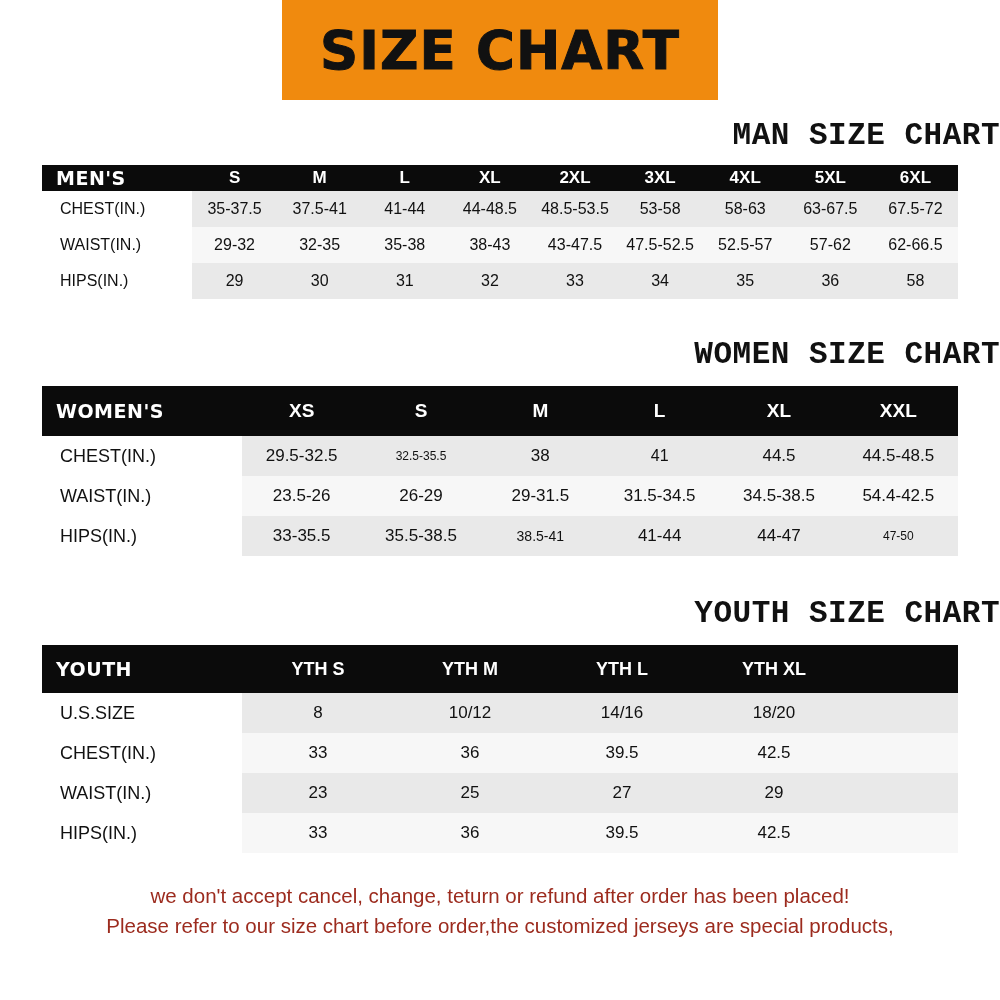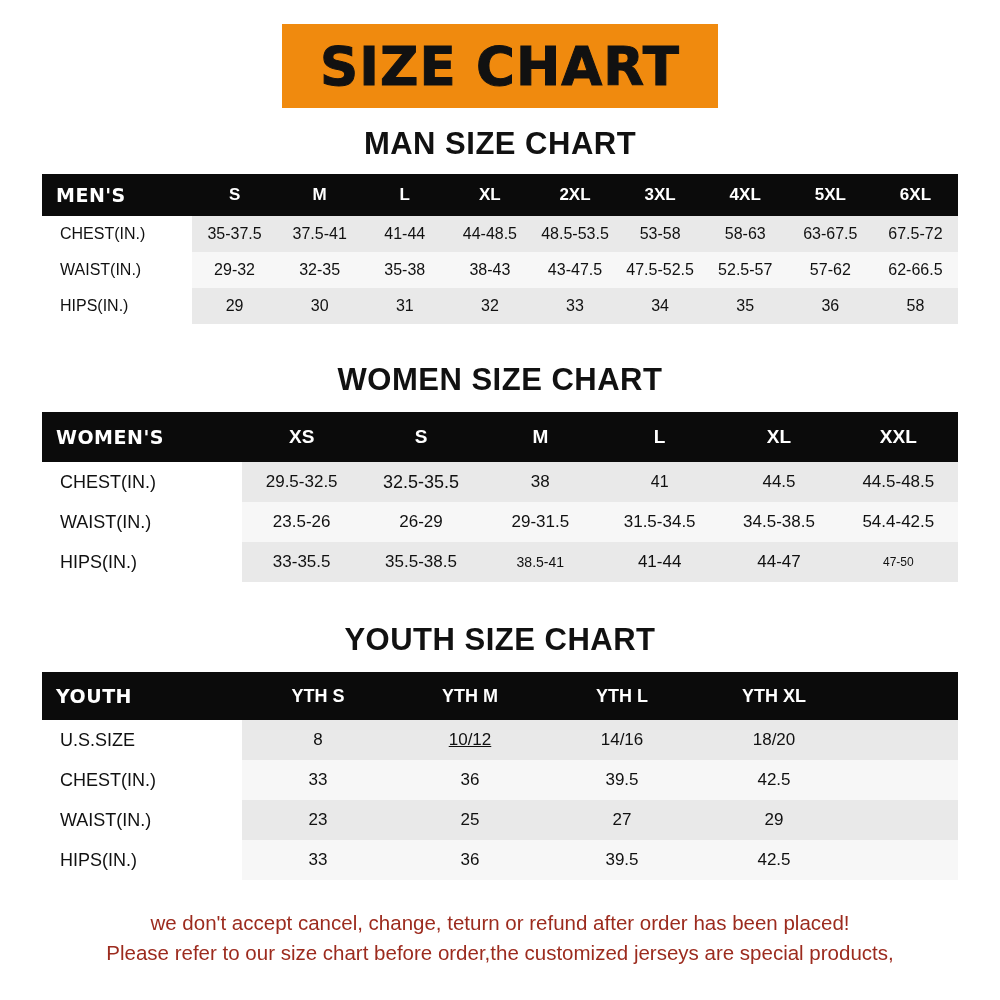--- a/index.html
+++ b/index.html
@@ -12,26 +12,25 @@
   .page {
     position: relative;
     width: 1000px; height: 1000px;
     background: #ffffff;
     overflow: hidden;
   }
 
   
   .banner {
     position: relative;
-    height: 84px;
+    height: 100px;
     background: #f08a0e;
     display: flex;
     align-items: center;
     justify-content: center;
-    margin-top: 24px;
   }
   .banner::before, .banner::after {
     content: "";
     position: absolute;
     top: 0; bottom: 0;
     width: 282px;
     background: #ffffff;
   }
   .banner::before { left: 0; }
   .banner::after { right: 0; }
@@ -42,22 +41,22 @@
     font-weight: bold;
     font-size: 53px;
     letter-spacing: 1px;
     color: #111111;
     line-height: 1;
     -webkit-text-stroke: 1px #111;
   }
 
   
   .section-title {
-    text-align: center;
-    font-family: Liberation Sans, sans-serif;
+    text-align: right;
+    font-family: Liberation Mono, monospace;
     font-weight: bold;
     font-size: 31px;
     color: #111111;
     letter-spacing: 0.5px;
   }
 
   
   .tbl-wrap { padding: 0 42px; }
   table.sz {
     width: 100%;
@@ -72,21 +71,21 @@
     color: #111111;
     font-family: "Liberation Sans", sans-serif;
     font-weight: normal;
     vertical-align: middle;
     white-space: nowrap;
   }
   table.sz thead td, table.sz thead th {
     background: #0b0b0b;
     color: #ffffff;
     font-weight: bold;
-    height: 42px;
+    height: 26px;
     font-size: 17px;
   }
   table.sz thead td.rowhead {
     text-align: left;
     padding-left: 14px;
     font-family: "DejaVu Sans", sans-serif;
     font-size: 19px;
     letter-spacing: 0.5px;
   }
   table.sz tbody td.rowhead {
@@ -200,21 +199,21 @@
           <td style="height:50px;font-size:19px;">M</td>
           <td style="height:50px;font-size:19px;">L</td>
           <td style="height:50px;font-size:19px;">XL</td>
           <td style="height:50px;font-size:19px;">XXL</td>
         </tr>
       </thead>
       <tbody>
         <tr class="odd">
           <td class="rowhead" style="height:40px;font-size:18px;">CHEST(IN.)</td>
           <td style="height:40px;font-size:17px;">29.5-32.5</td>
-          <td style="height:40px;font-size:18px;">32.5-35.5</td>
+          <td style="height:40px;font-size:12px;">32.5-35.5</td>
           <td style="height:40px;font-size:17px;">38</td>
           <td style="height:40px;font-size:16px;">41</td>
           <td style="height:40px;font-size:17px;">44.5</td>
           <td style="height:40px;font-size:17px;">44.5-48.5</td>
         </tr>
         <tr class="even">
           <td class="rowhead" style="height:40px;font-size:18px;">WAIST(IN.)</td>
           <td style="height:40px;font-size:17px;">23.5-26</td>
           <td style="height:40px;font-size:17px;">26-29</td>
           <td style="height:40px;font-size:17px;">29-31.5</td>
@@ -250,21 +249,21 @@
           <td style="height:48px;font-size:18px;">YTH M</td>
           <td style="height:48px;font-size:18px;">YTH L</td>
           <td style="height:48px;font-size:18px;">YTH XL</td>
           <td style="height:48px;"></td>
         </tr>
       </thead>
       <tbody>
         <tr class="odd">
           <td class="rowhead" style="height:40px;font-size:18px;">U.S.SIZE</td>
           <td style="height:40px;font-size:17px;">8</td>
-          <td style="height:40px;font-size:17px;text-decoration:underline;">10/12</td>
+          <td style="height:40px;font-size:17px;">10/12</td>
           <td style="height:40px;font-size:17px;">14/16</td>
           <td style="height:40px;font-size:17px;">18/20</td>
           <td style="height:40px;"></td>
         </tr>
         <tr class="even">
           <td class="rowhead" style="height:40px;font-size:18px;">CHEST(IN.)</td>
           <td style="height:40px;font-size:17px;">33</td>
           <td style="height:40px;font-size:17px;">36</td>
           <td style="height:40px;font-size:17px;">39.5</td>
           <td style="height:40px;font-size:17px;">42.5</td>

